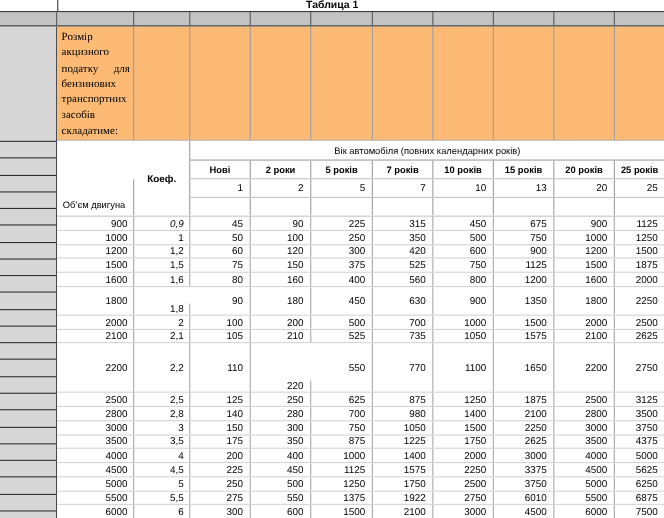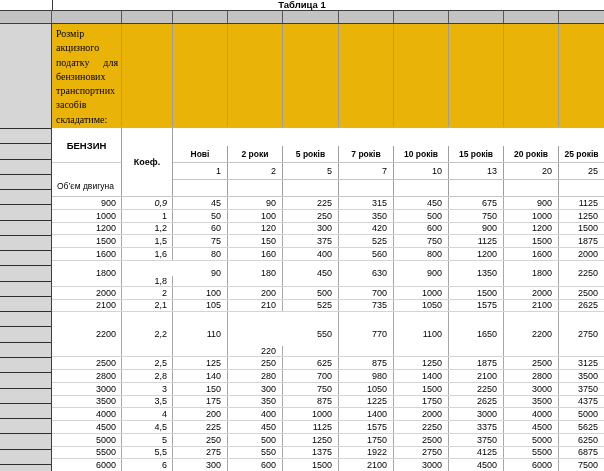--- a/index.html
+++ b/index.html
@@ -19,21 +19,21 @@
     align-items:center;justify-content:center;font-size:9.5px;font-weight:bold;line-height:10px;z-index:2;}
   #title-tick{position:absolute;left:52px;top:0;width:1px;height:10px;background:var(--dark-border,#3d3d3d);z-index:2;}
   
   #band{position:absolute;left:0;top:10px;width:604px;height:14px;display:flex;
     background:var(--band-fill,#c3c3c3);border-top:1px solid var(--dark-border,#3d3d3d);
     border-bottom:1px solid var(--dark-border,#3d3d3d);box-sizing:border-box;z-index:3;}
   .band-cell{height:100%;border-right:1px solid #585858;box-sizing:border-box;}
   #band .band-cell:last-child{border-right:none;}
   
   #row3{position:absolute;left:52px;top:24px;width:552px;height:104px;display:flex;
-    border-bottom:1px solid #b0b0b0;box-sizing:border-box;background:#eab308;z-index:2;}
+    border-bottom:1px solid #b0b0b0;box-sizing:border-box;background:#fdba74;z-index:2;}
   .r3cell{height:100%;border-right:1px solid #9e9e9e;box-sizing:border-box;}
   #row3 .r3cell:last-child{border-right:none;}
   #desc-cell{font-family:"Liberation Serif",serif;font-size:10px;line-height:14.3px;
     text-align:justify;padding:3px 3px 0 4px;}
   
   #hdr{position:absolute;left:52px;top:128px;width:552px;height:68px;z-index:2;background:#fff;}
   #bensin{position:absolute;left:0;top:0;width:70px;height:35px;border-right:1px solid #9e9e9e;
     border-bottom:1px solid #cfcfcf;box-sizing:border-box;display:flex;align-items:center;
     justify-content:center;font-weight:bold;font-size:9.5px;}
   #vol-label{position:absolute;left:0;top:35px;width:70px;height:33px;border-right:1px solid #9e9e9e;
@@ -122,23 +122,23 @@
       <div class="r3cell" style="width: 55px;"></div>
       <div class="r3cell" style="width: 56px;"></div>
       <div class="r3cell" style="width: 55px;"></div>
       <div class="r3cell" style="width: 55px;"></div>
       <div class="r3cell" style="width: 55px;"></div>
       <div class="r3cell" style="width: 55px;"></div>
       <div class="r3cell" style="flex: 1 1 0%;"></div>
     </div>
 
   <div id="hdr">
-    <div id="bensin">БЕНЗИН</div>
     <div id="vol-label">Об’єм двигуна</div>
     <div id="koef">Коеф.</div>
+    <div id="vik">Вік автомобіля (повних календарних років)</div>
     <div id="age-labels">
         <div class="age-label-cell" style="width: 55px;">Нові</div>
         <div class="age-label-cell" style="width: 55px;">2 роки</div>
         <div class="age-label-cell" style="width: 56px;">5 років</div>
         <div class="age-label-cell" style="width: 55px;">7 років</div>
         <div class="age-label-cell" style="width: 55px;">10 років</div>
         <div class="age-label-cell" style="width: 55px;">15 років</div>
         <div class="age-label-cell" style="width: 55px;">20 років</div>
         <div class="age-label-cell" style="flex: 1 1 0%;">25 років</div>
       </div>
@@ -358,21 +358,21 @@
         <div class="num-cell" style="flex: 1 1 0%;">6250</div>
       </div>
       <div class="grid-row">
         <div class="num-cell vol" style="width: 70px;">5500</div>
         <div class="num-cell koef" style="width: 51px;">5,5</div>
         <div class="num-cell" style="width: 55px;">275</div>
         <div class="num-cell" style="width: 55px;">550</div>
         <div class="num-cell" style="width: 56px;">1375</div>
         <div class="num-cell" style="width: 55px;">1922</div>
         <div class="num-cell" style="width: 55px;">2750</div>
-        <div class="num-cell" style="width: 55px;">4125</div>
+        <div class="num-cell" style="width: 55px;">6010</div>
         <div class="num-cell" style="width: 55px;">5500</div>
         <div class="num-cell" style="flex: 1 1 0%;">6875</div>
       </div>
       <div class="grid-row">
         <div class="num-cell vol" style="width: 70px;">6000</div>
         <div class="num-cell koef" style="width: 51px;">6</div>
         <div class="num-cell" style="width: 55px;">300</div>
         <div class="num-cell" style="width: 55px;">600</div>
         <div class="num-cell" style="width: 56px;">1500</div>
         <div class="num-cell" style="width: 55px;">2100</div>

